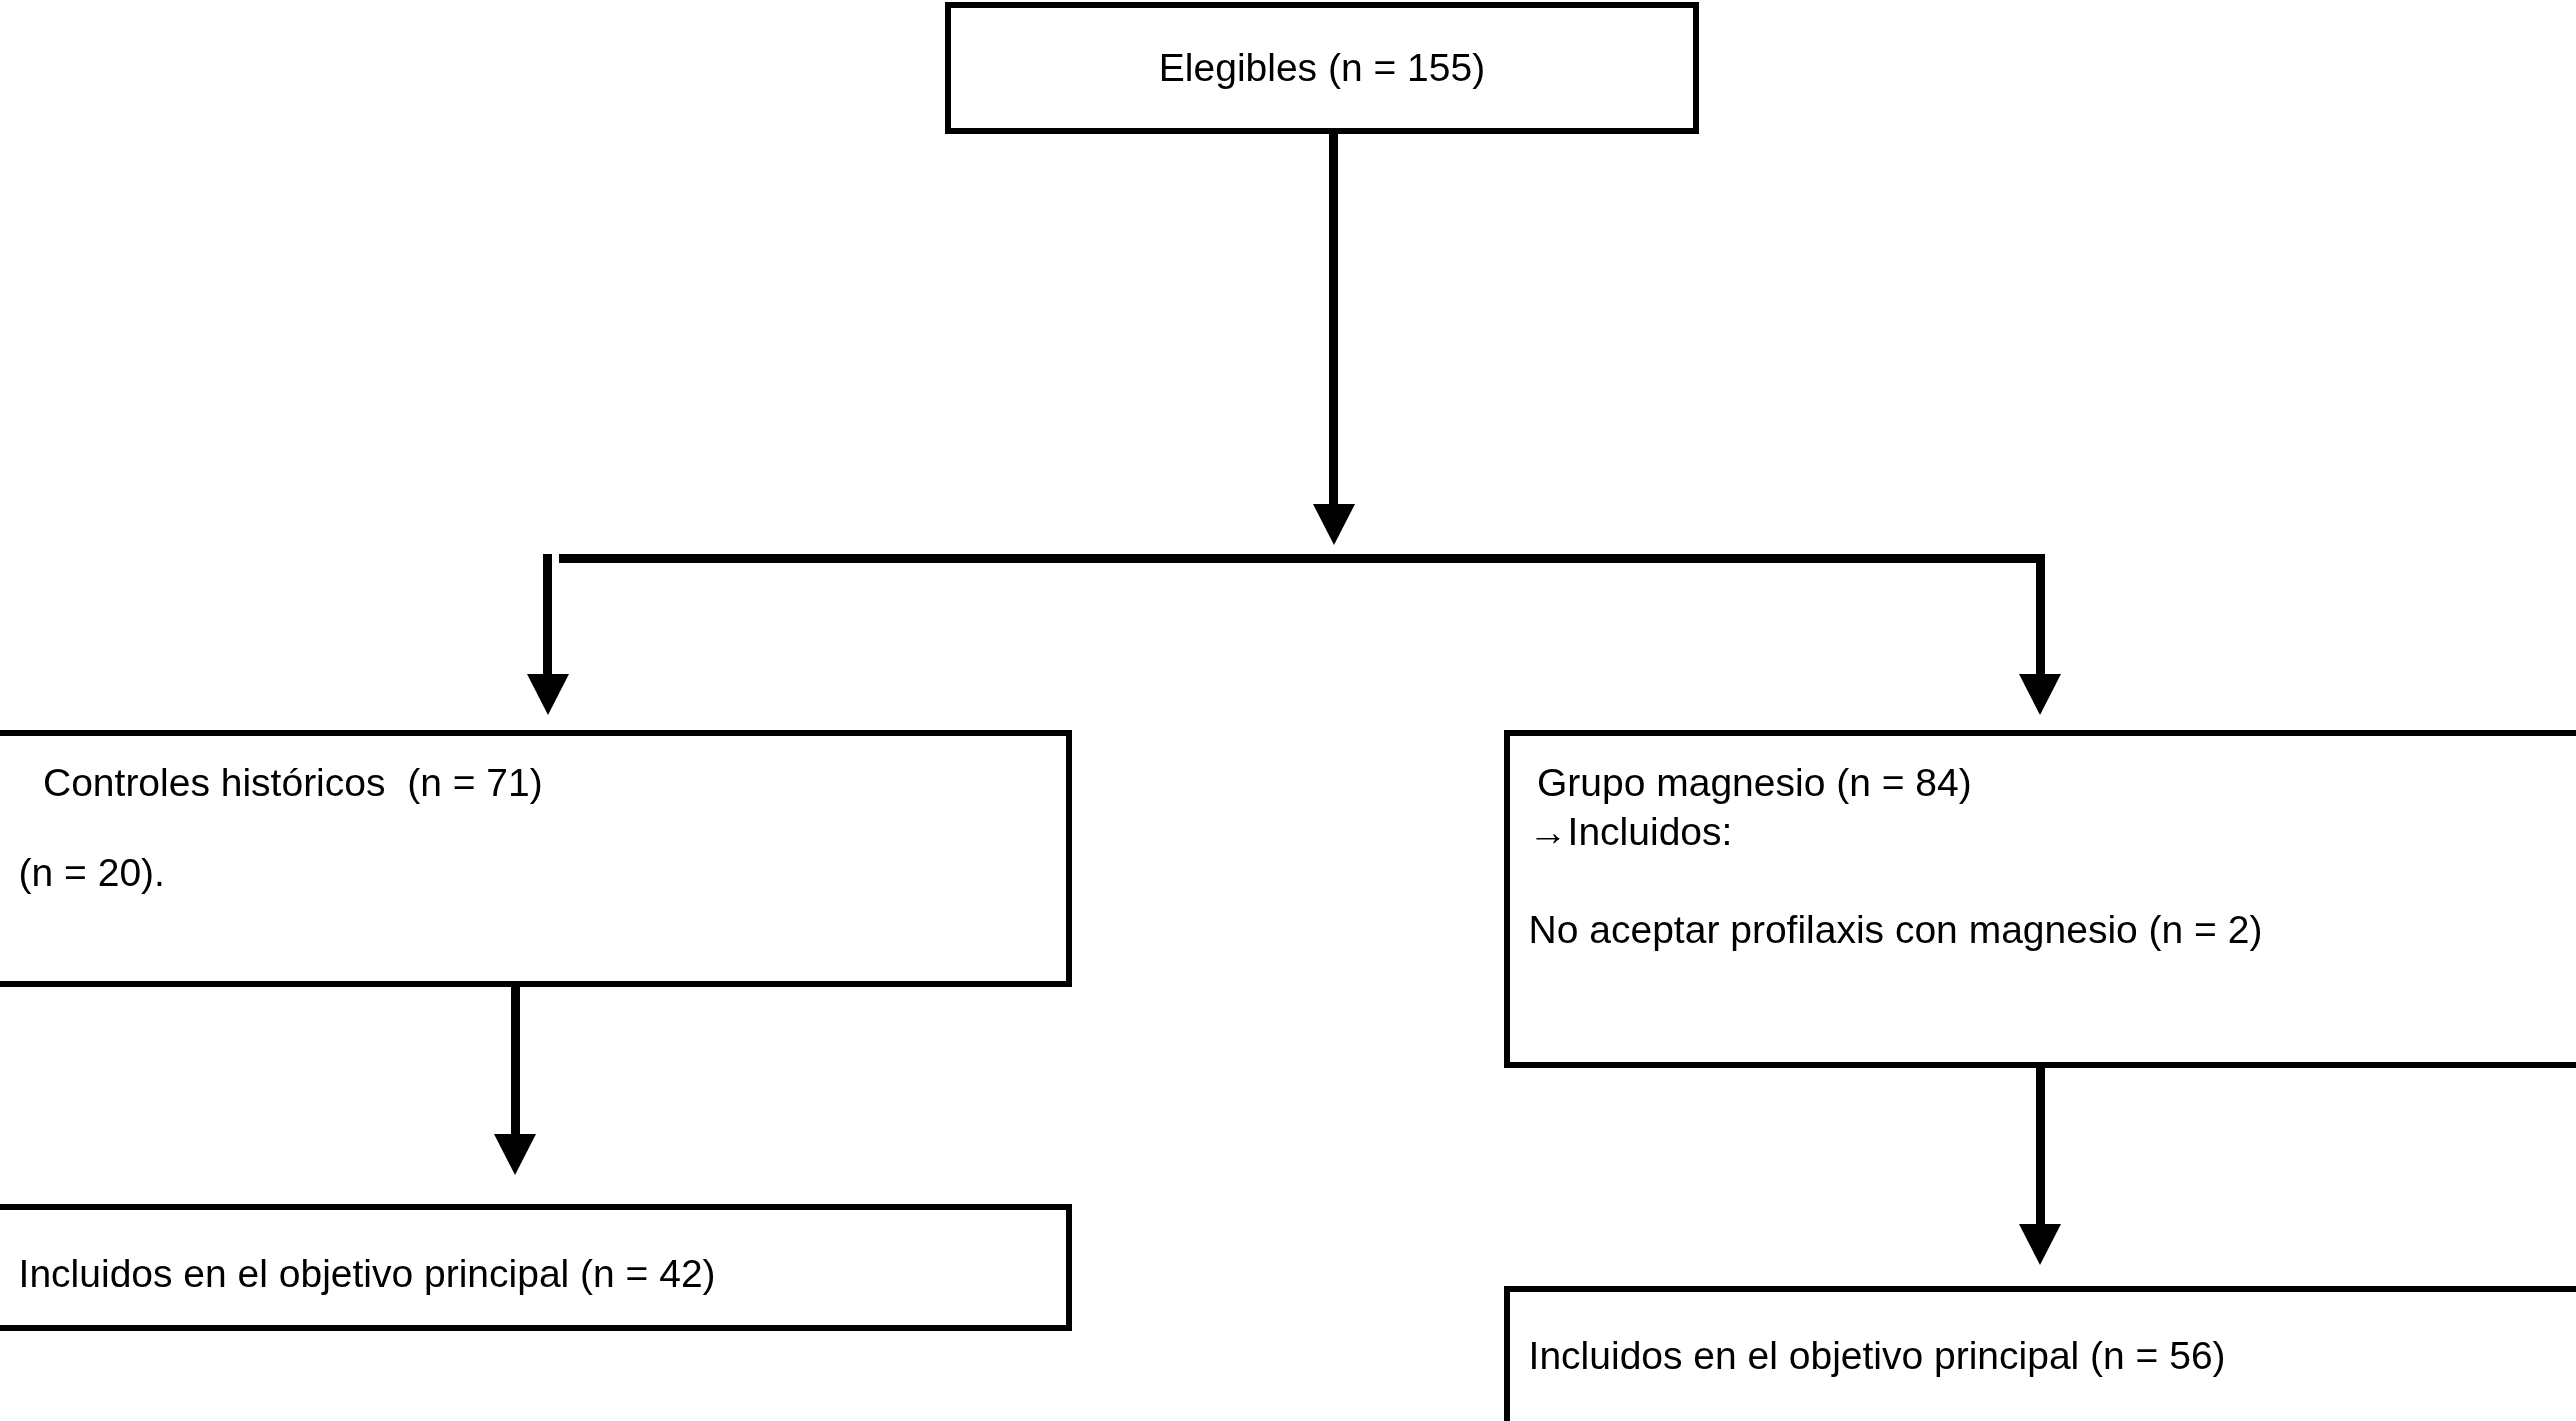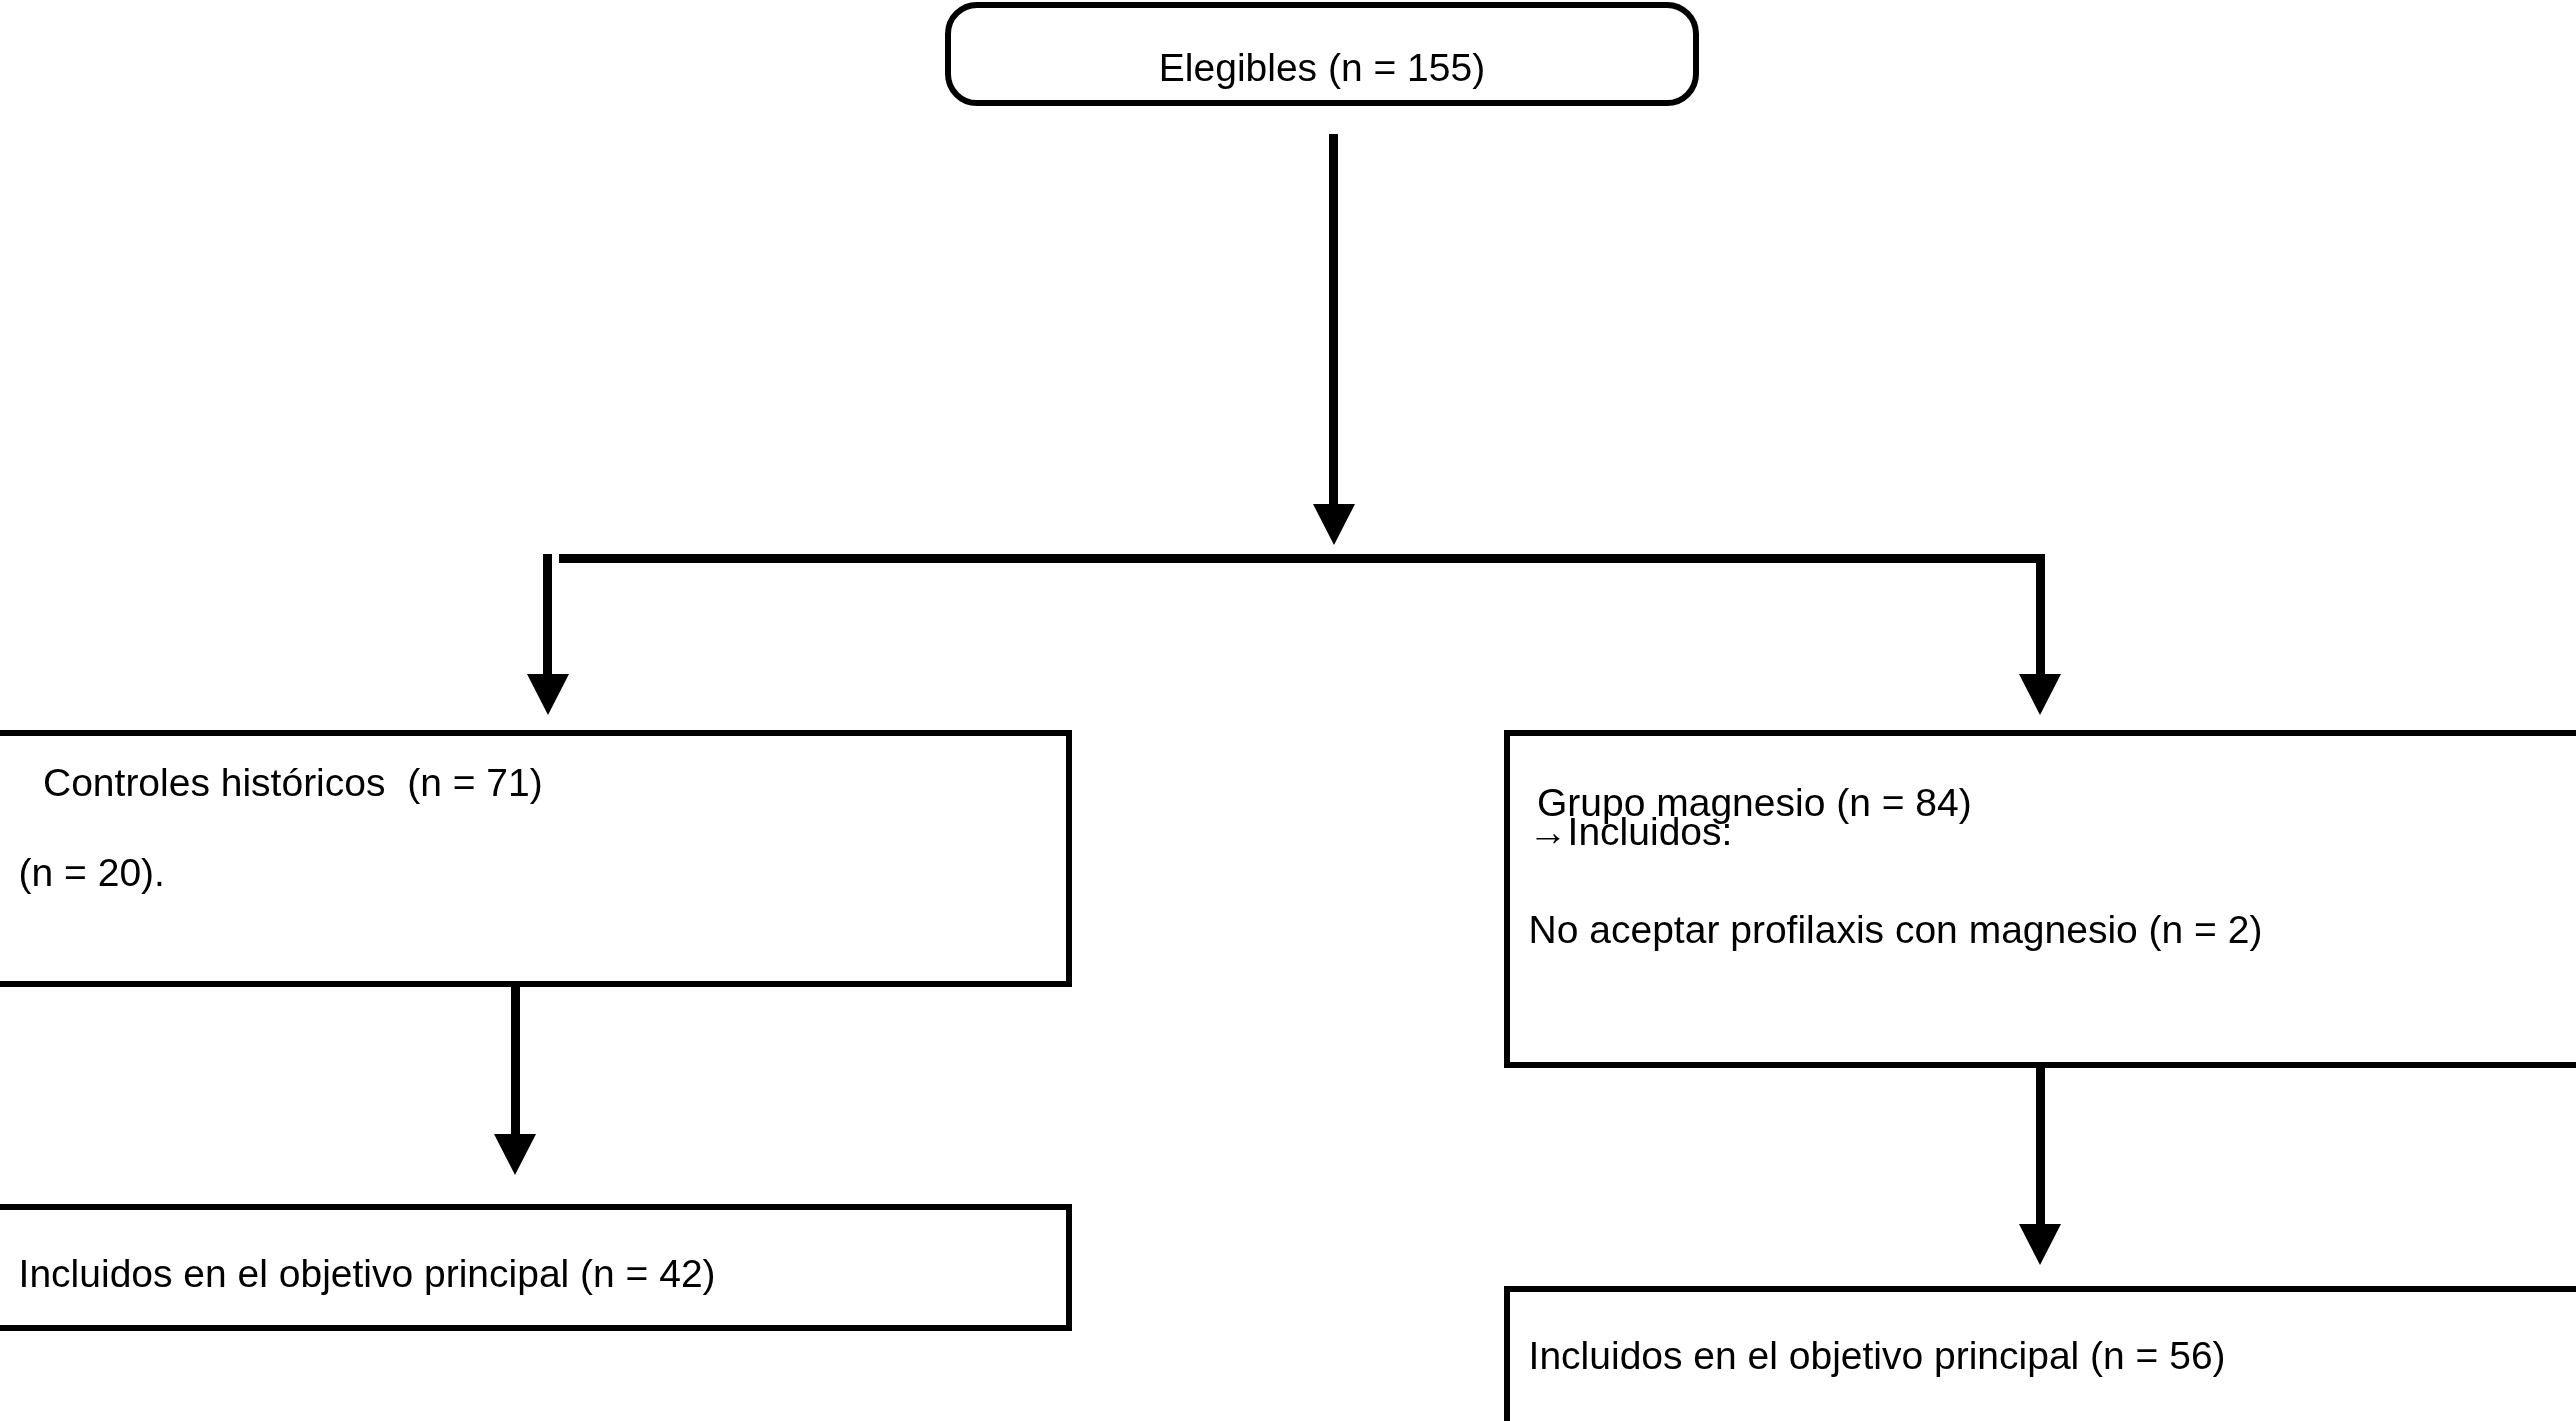--- a/index.html
+++ b/index.html
@@ -51,42 +51,42 @@
     border-left: 21px solid transparent;
     border-right: 21px solid transparent;
     border-top: 41px solid #000000;
   }
 </style>
 </head>
 <body>
 
 <div id="canvas">
 
-  <div class="box" style="left:945px; top:1.7px; width:754px; height:104px;border-radius:32px;">
+  <div class="box" style="left:945px; top:1.7px; width:754px; height:132px;">
     <div class="box-text center" style="top:35px;">Elegibles (n = 155)</div>
   </div>
 
   <div class="vline" style="left:1329px; top:134px; width:8.5px; height:372px;"></div>
   <div class="arrowhead" style="left:1313px; top:504px;"></div>
 
   <div class="hline" style="left:559px; top:554px; width:1486px; height:8.5px;"></div>
 
   <div class="vline" style="left:543px; top:554px; width:8.5px; height:123px;"></div>
   <div class="arrowhead" style="left:527px; top:674px;"></div>
 
   <div class="vline" style="left:2036px; top:554px; width:8.5px; height:123px;"></div>
   <div class="arrowhead" style="left:2019px; top:674px;"></div>
 
   <div class="box" style="left:-6px; top:730px; width:1078px; height:257px;">
     <div class="box-text" style="left:43px; top:22px;text-align:right;">Controles históricos  (n = 71)</div>
     <div class="box-text" style="left:18.6px; top:112px;">(n = 20).</div>
   </div>
 
   <div class="box" style="left:1504px; top:730px; width:1078px; height:338px;">
-    <div class="box-text" style="left:27px; top:22px;margin-top:20px;">Grupo magnesio (n = 84)</div>
+    <div class="box-text" style="left:27px; top:22px;">Grupo magnesio (n = 84)</div>
     <div class="box-text" style="left:18.6px; top:71px;">→Incluidos:</div>
     <div class="box-text" style="left:18.6px; top:169px;">No aceptar profilaxis con magnesio (n = 2)</div>
   </div>
 
   <div class="vline" style="left:511px; top:987px; width:8.5px; height:152px;"></div>
   <div class="arrowhead" style="left:494px; top:1134px;"></div>
 
   <div class="vline" style="left:2036px; top:1068px; width:8.5px; height:161px;"></div>
   <div class="arrowhead" style="left:2019px; top:1224px;"></div>
 

